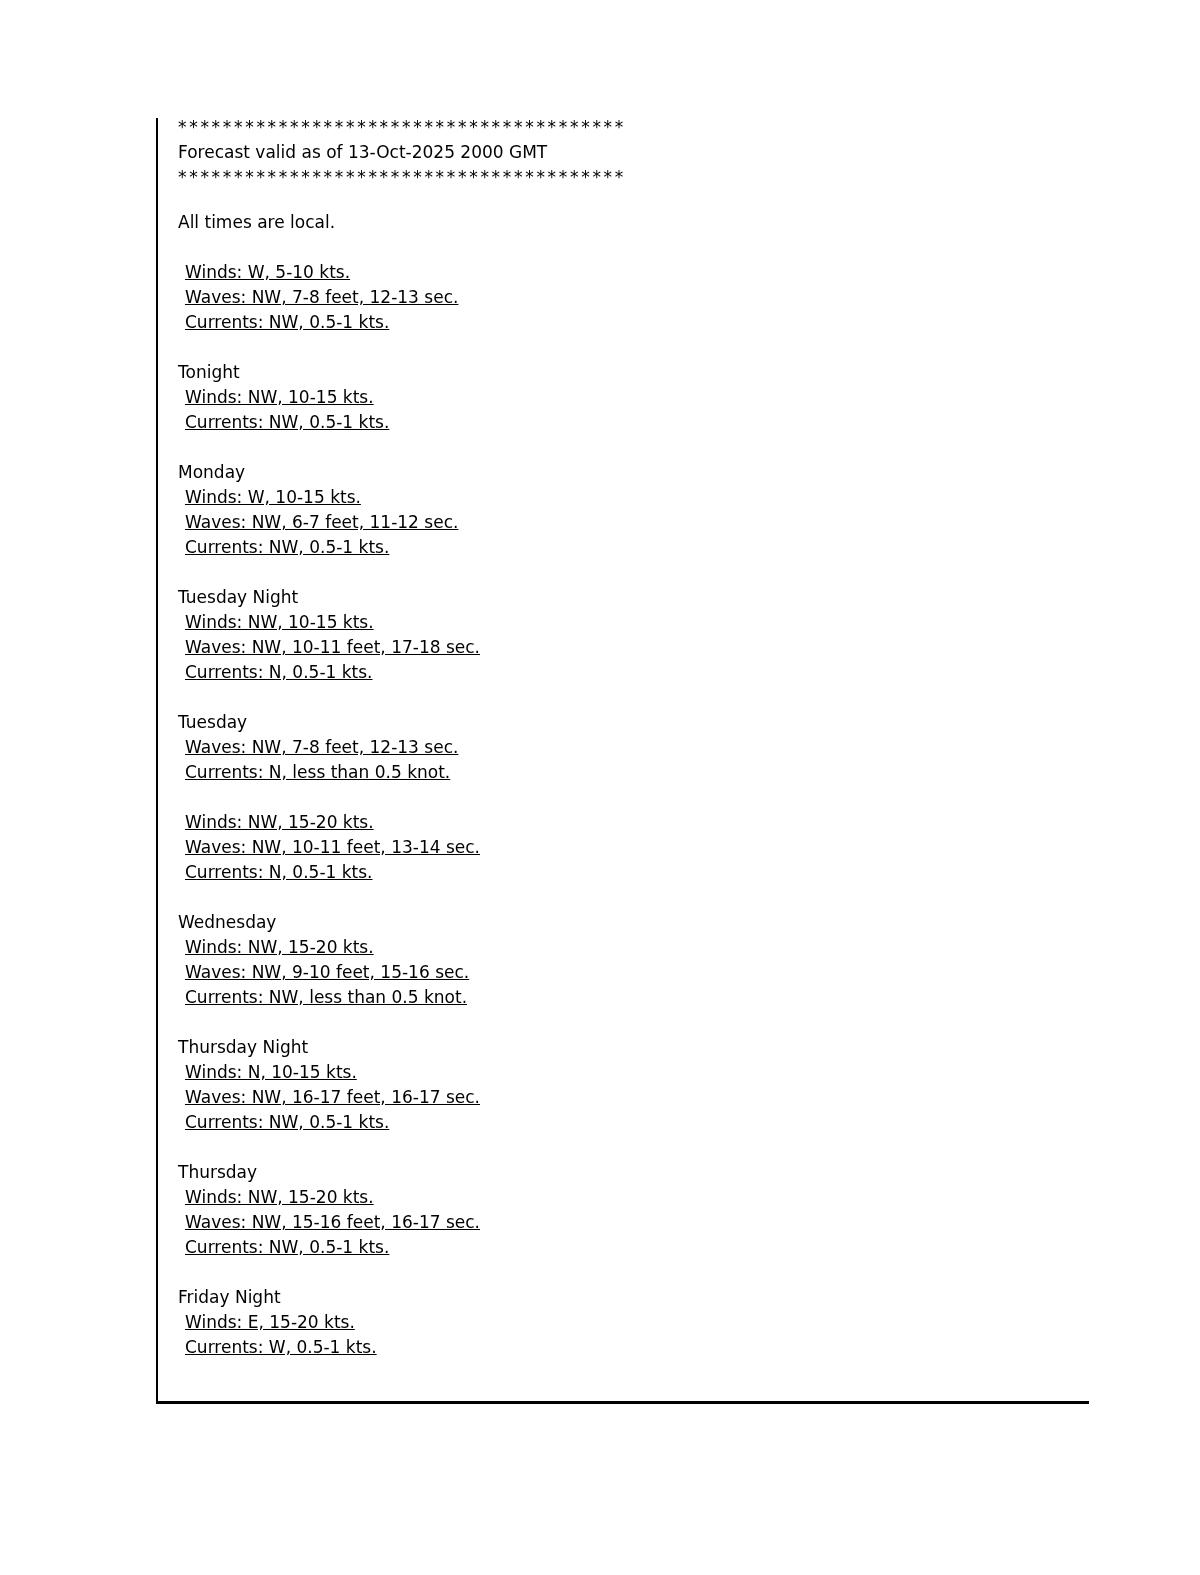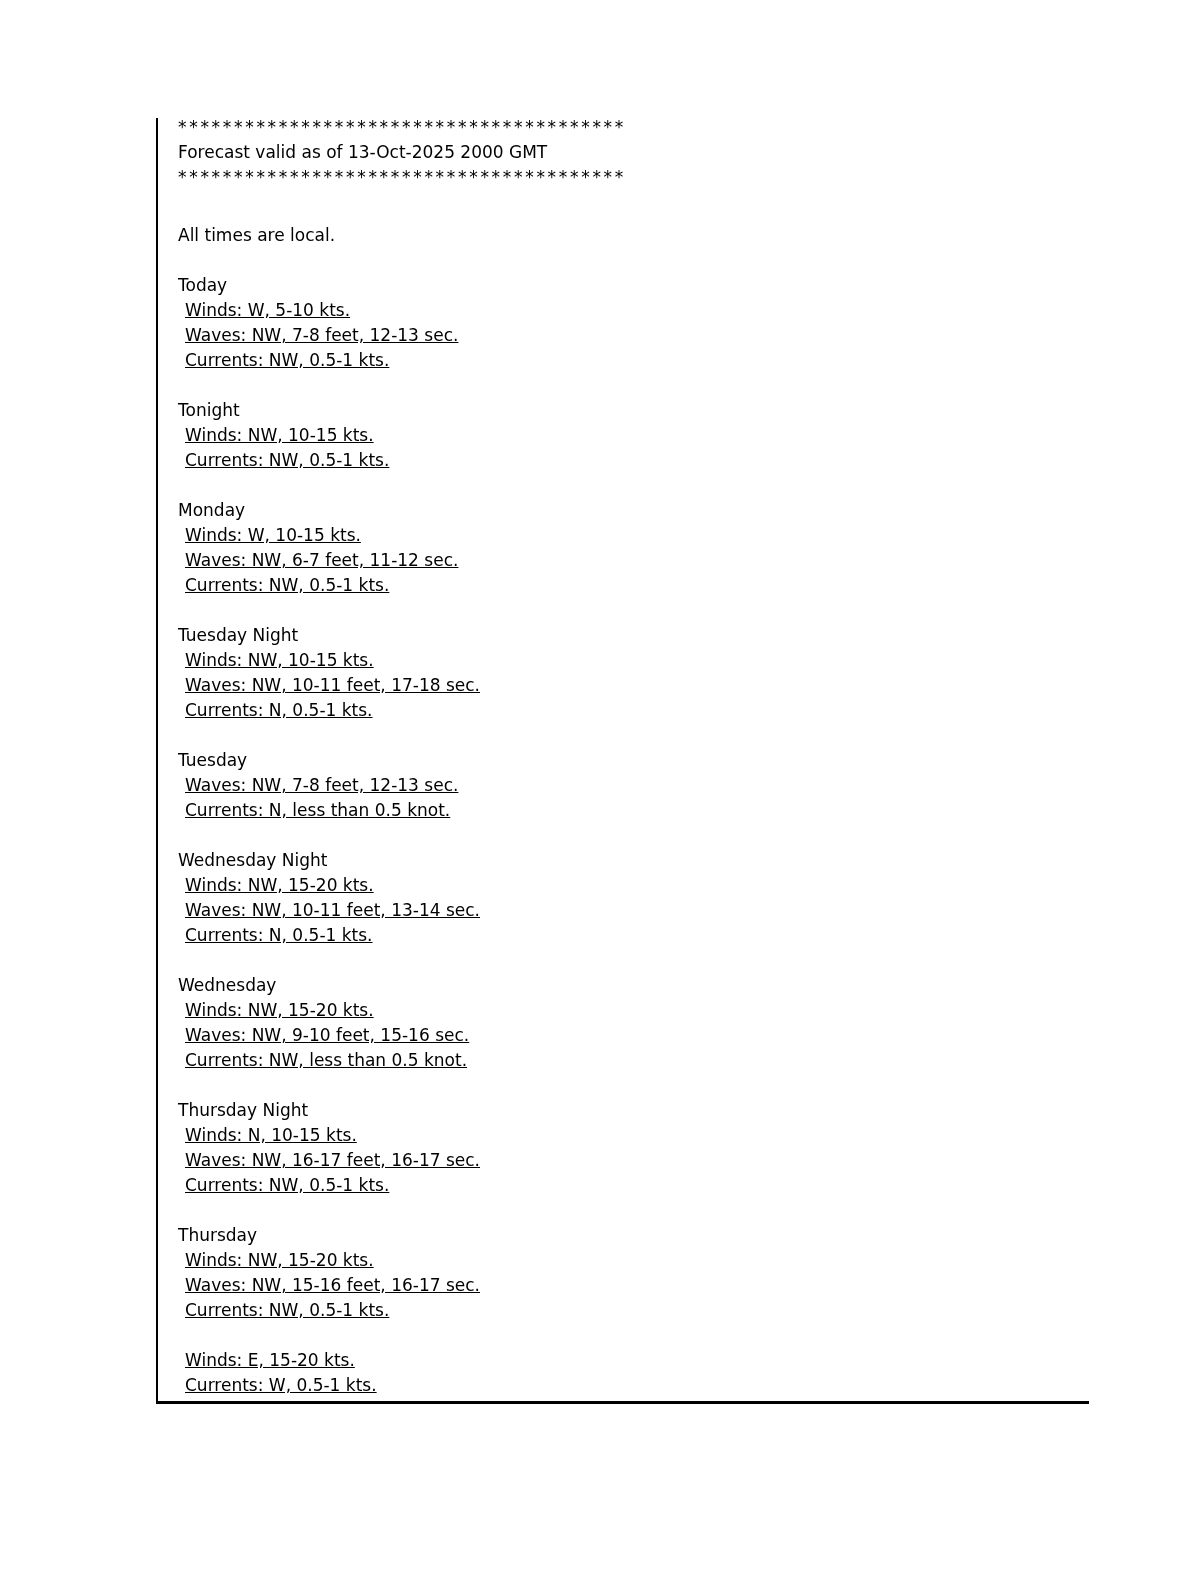--- a/index.html
+++ b/index.html
@@ -32,21 +32,21 @@
     width: 920px;
     font-size: 17px;
     line-height: 25px;
     color: #000000;
     white-space: nowrap;
   }
   .sep {
     letter-spacing: 2.7px;
   }
   .note {
-    margin-top: 33px;   
+    margin-top: 20px;   
     margin-bottom: 25px; 
   }
   .section {
     margin-bottom: 25px; 
   }
   .detail {
     padding-left: 7px;  
     text-decoration: underline;
   }
 </style>
@@ -59,21 +59,20 @@
 
   <div class="doc-header">
     <div class="sep">****************************************</div>
     <div>Forecast valid as of 13-Oct-2025 2000 GMT</div>
     <div class="sep">****************************************</div>
   </div>
 
   <div class="note">All times are local.</div>
 
   <div class="section">
-    <div>Today</div>
     <div class="detail">Winds: W, 5-10 kts.</div>
     <div class="detail">Waves: NW, 7-8 feet, 12-13 sec.</div>
     <div class="detail">Currents: NW, 0.5-1 kts.</div>
   </div>
 
   <div class="section">
     <div>Tonight</div>
     <div class="detail">Winds: NW, 10-15 kts.</div>
     <div class="detail">Currents: NW, 0.5-1 kts.</div>
   </div>
@@ -92,21 +91,20 @@
     <div class="detail">Currents: N, 0.5-1 kts.</div>
   </div>
 
   <div class="section">
     <div>Tuesday</div>
     <div class="detail">Waves: NW, 7-8 feet, 12-13 sec.</div>
     <div class="detail">Currents: N, less than 0.5 knot.</div>
   </div>
 
   <div class="section">
-    <div>Wednesday Night</div>
     <div class="detail">Winds: NW, 15-20 kts.</div>
     <div class="detail">Waves: NW, 10-11 feet, 13-14 sec.</div>
     <div class="detail">Currents: N, 0.5-1 kts.</div>
   </div>
 
   <div class="section">
     <div>Wednesday</div>
     <div class="detail">Winds: NW, 15-20 kts.</div>
     <div class="detail">Waves: NW, 9-10 feet, 15-16 sec.</div>
     <div class="detail">Currents: NW, less than 0.5 knot.</div>
@@ -120,17 +118,18 @@
   </div>
 
   <div class="section">
     <div>Thursday</div>
     <div class="detail">Winds: NW, 15-20 kts.</div>
     <div class="detail">Waves: NW, 15-16 feet, 16-17 sec.</div>
     <div class="detail">Currents: NW, 0.5-1 kts.</div>
   </div>
 
   <div class="section">
+    <div>Friday Night</div>
     <div class="detail">Winds: E, 15-20 kts.</div>
     <div class="detail">Currents: W, 0.5-1 kts.</div>
   </div>
 
 </div>
 
 </body></html>

